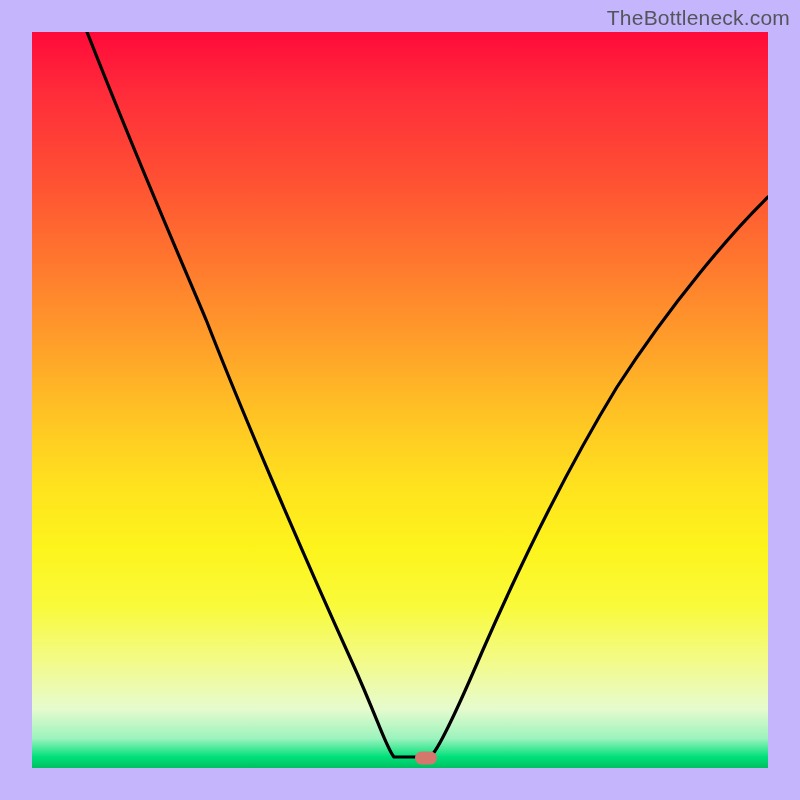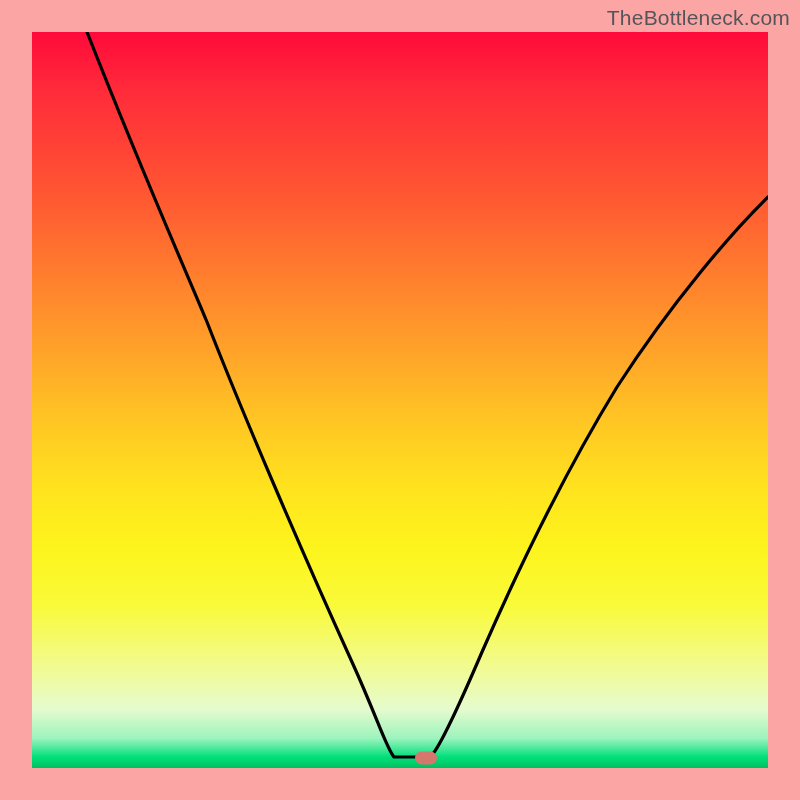--- a/index.html
+++ b/index.html
@@ -8,21 +8,21 @@
     width: 800px;
     height: 800px;
     background: #000;
     overflow: hidden;
     font-family: Arial, Helvetica, sans-serif;
   }
   .frame {
     position: relative;
     width: 800px;
     height: 800px;
-    background: #fca5a5;
+    background: #c4b5fd;
   }
   .plot {
     position: absolute;
     left: 32px;
     top: 32px;
     width: 736px;
     height: 736px;
     overflow: hidden;
   }
   .gradient {

